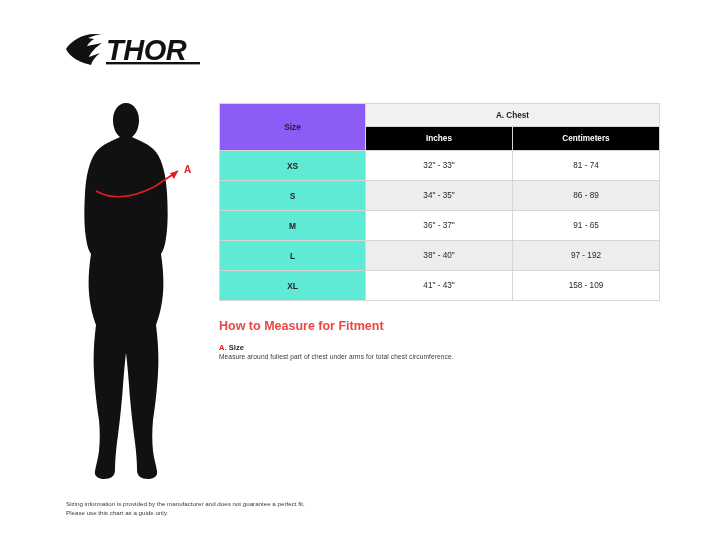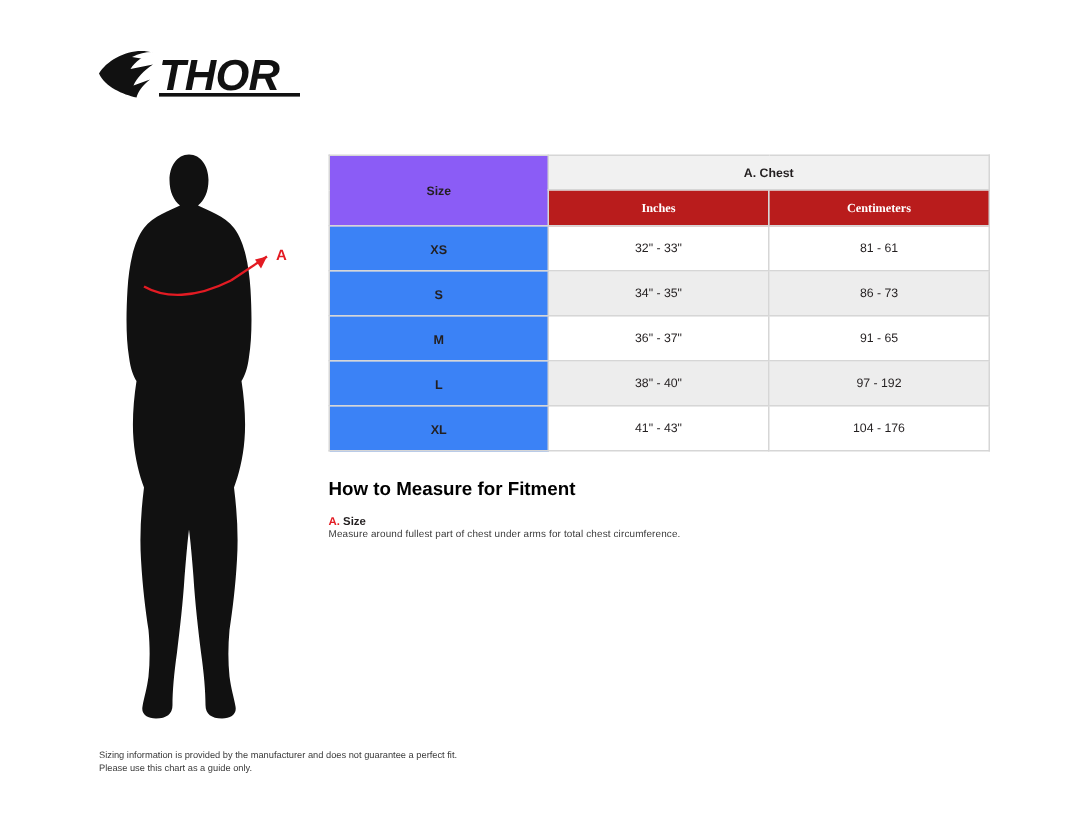--- a/index.html
+++ b/index.html
@@ -83,51 +83,50 @@
     font-size: 8.6px;
     height: 45px;
   }
   .hdr-chest {
     background: #f1f1f1;
     font-weight: bold;
     font-size: 8.6px;
     height: 22px;
   }
   .hdr-unit {
-    background: #b91c1c;
+    background: #000000;
     color: #ffffff !important;
     font-weight: bold;
     font-size: 7.6px;
     height: 23px;
     border: 1px solid #000000;
-    font-family: Liberation Serif, serif;
   }
   .size-table tbody tr { height: 30px; }
   .size-table tbody td.size-cell {
-    background: #3b82f6;
+    background: #5eead4;
     font-weight: bold;
     font-size: 8.4px;
     margin-left: 28px;
   }
   .size-table tbody td.val-cell {
     background: #ffffff;
     font-size: 8.2px;
   }
   .size-table tbody tr.alt td.val-cell {
     background: #ededed;
   }
 
   
   .howto-title {
     position: absolute;
     left: 219px;
     top: 319px;
     font-size: 12.5px;
     font-weight: bold;
-    color: #000000;
+    color: #ef4444;
     text-align: right;
   }
   .howto-label {
     position: absolute;
     left: 219px;
     top: 343px;
     font-size: 7.6px;
     font-weight: bold;
     color: #231f20;
   }
@@ -235,41 +234,41 @@
       </tr>
       <tr>
         <th class="hdr-unit">Inches</th>
         <th class="hdr-unit">Centimeters</th>
       </tr>
     </thead>
     <tbody>
       <tr>
         <td class="size-cell">XS</td>
         <td class="val-cell">32" - 33"</td>
-        <td class="val-cell">81 - 61</td>
+        <td class="val-cell">81 - 74</td>
       </tr>
       <tr class="alt">
         <td class="size-cell">S</td>
         <td class="val-cell">34" - 35"</td>
-        <td class="val-cell">86 - 73</td>
+        <td class="val-cell">86 - 89</td>
       </tr>
       <tr>
         <td class="size-cell">M</td>
         <td class="val-cell">36" - 37"</td>
         <td class="val-cell">91 - 65</td>
       </tr>
       <tr class="alt">
         <td class="size-cell">L</td>
         <td class="val-cell">38" - 40"</td>
         <td class="val-cell">97 - 192</td>
       </tr>
       <tr>
         <td class="size-cell">XL</td>
         <td class="val-cell">41" - 43"</td>
-        <td class="val-cell">104 - 176</td>
+        <td class="val-cell">158 - 109</td>
       </tr>
     </tbody>
   </table>
 
   <div class="howto-title">How to Measure for Fitment</div>
   <div class="howto-label">
     <span class="marker">A.</span>
     <span>Size</span>
   </div>
   <div class="howto-desc">Measure around fullest part of chest under arms for total chest circumference.</div>

